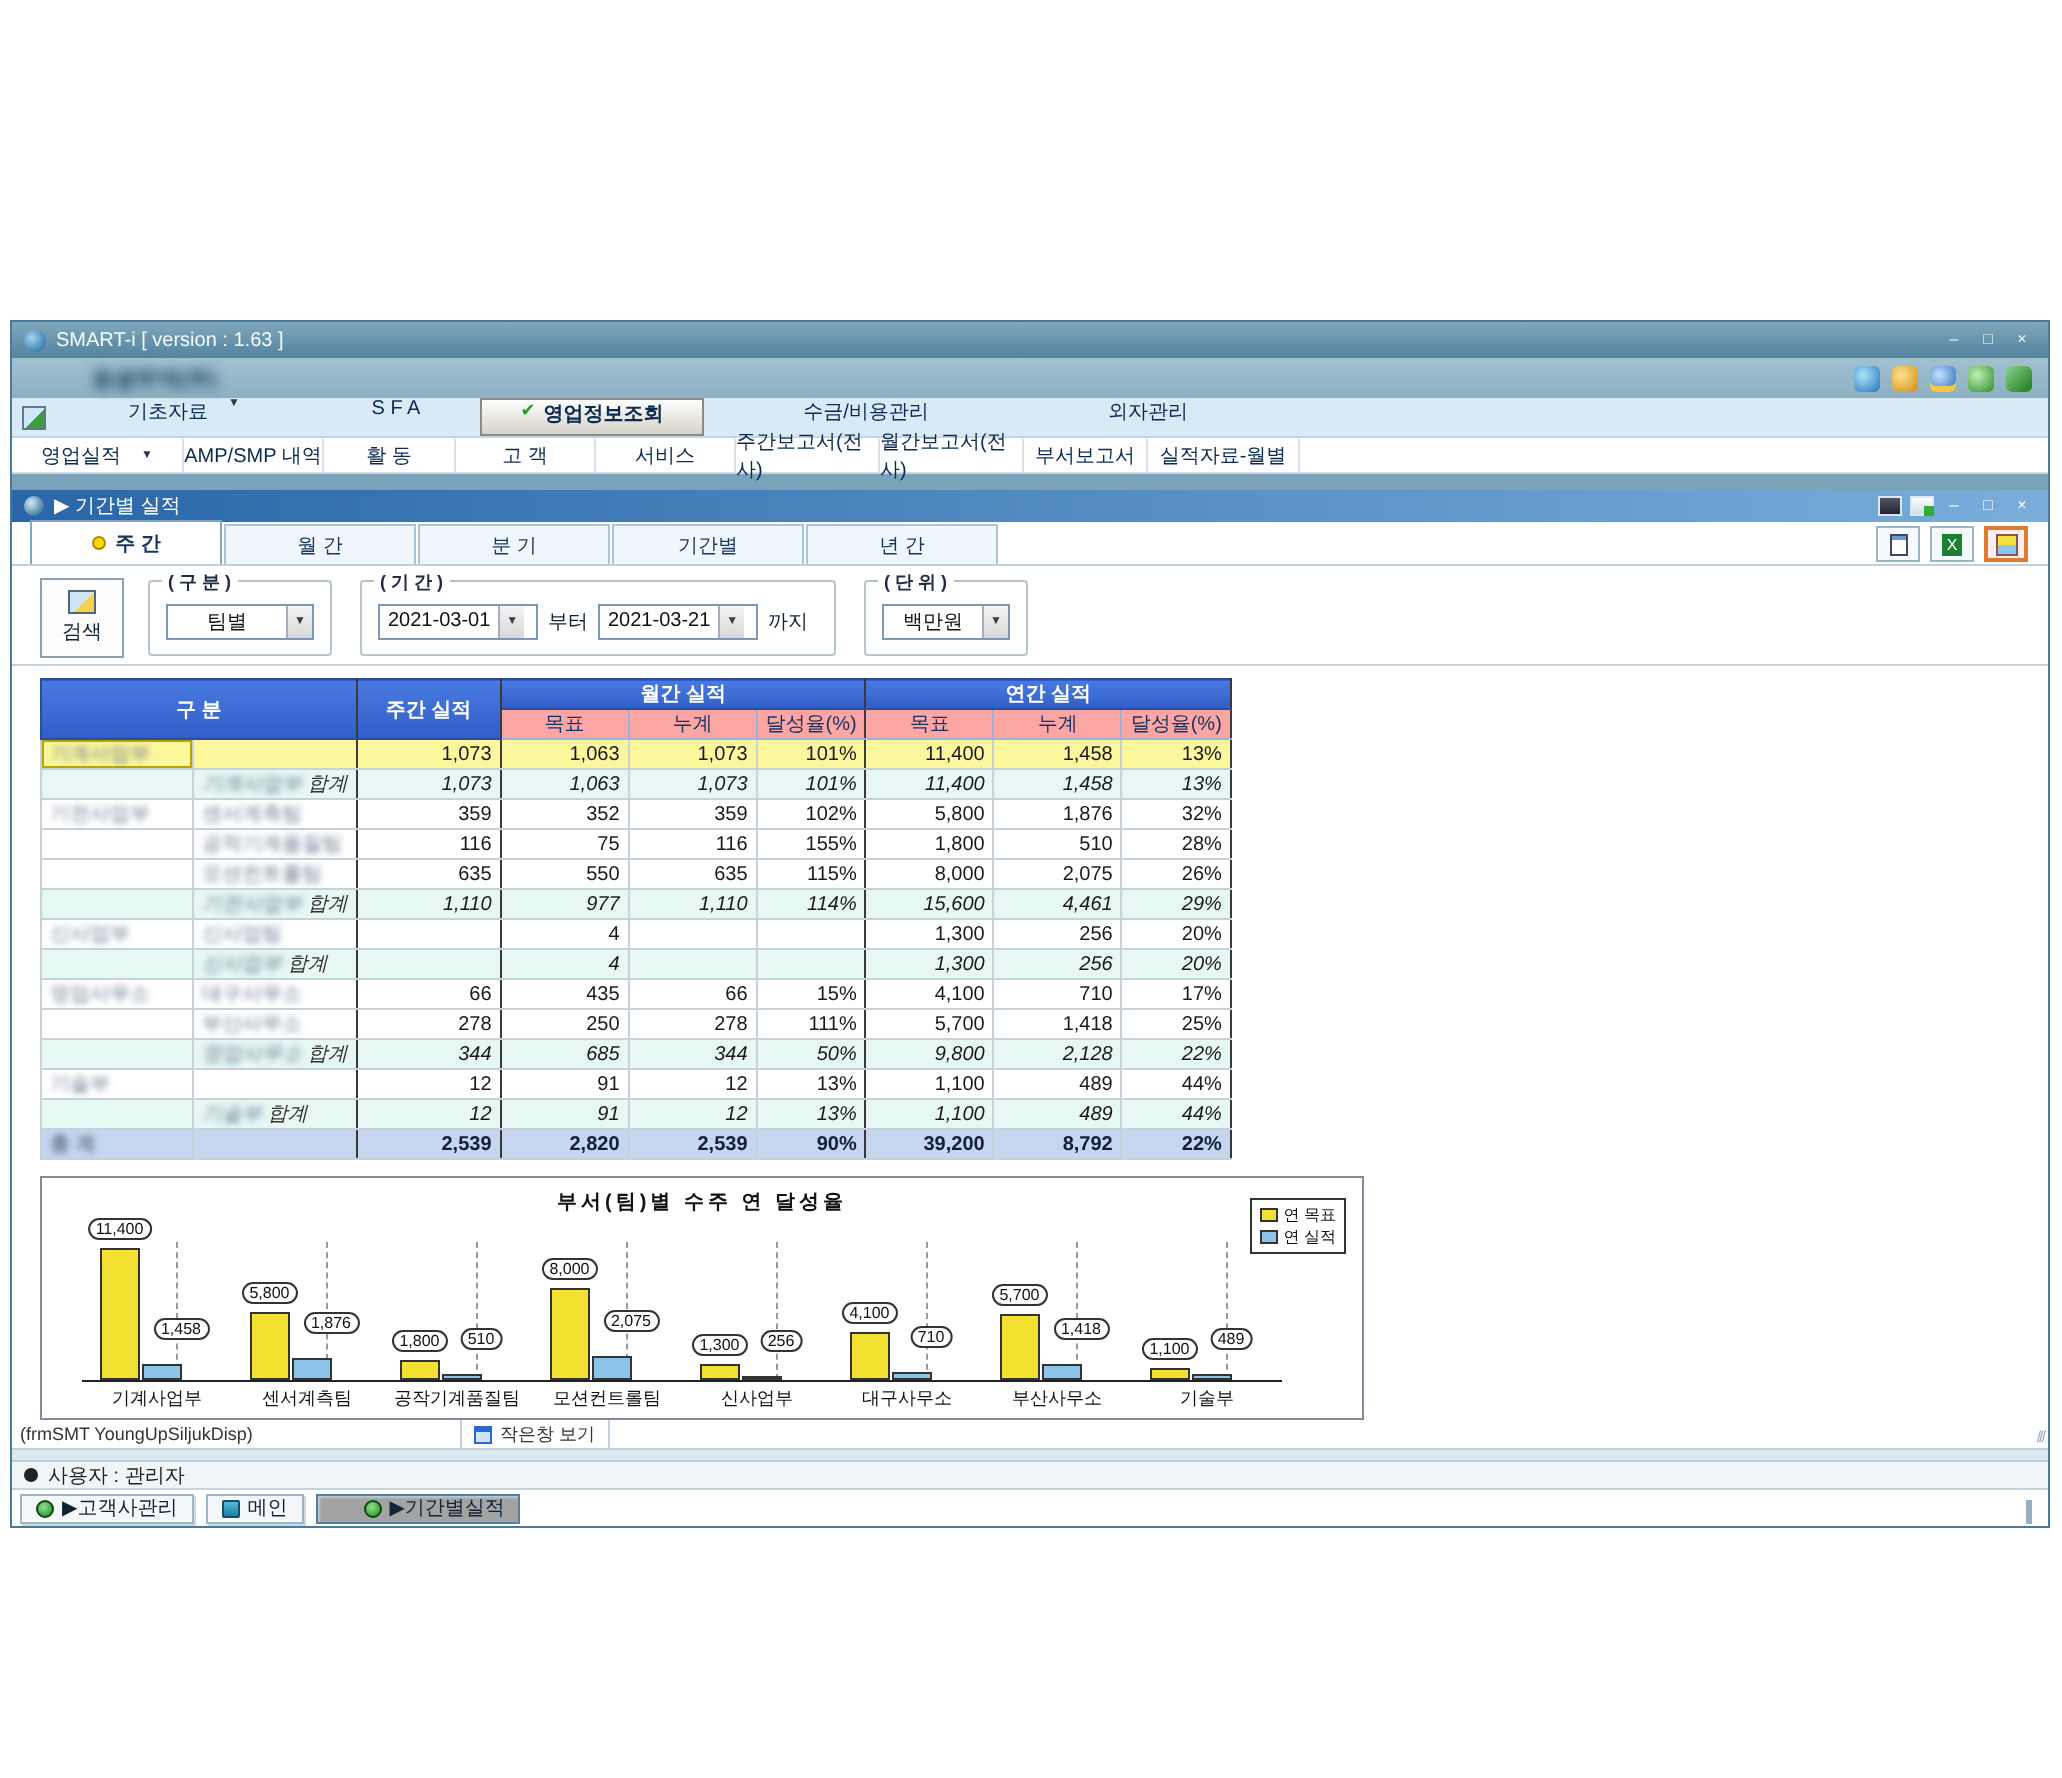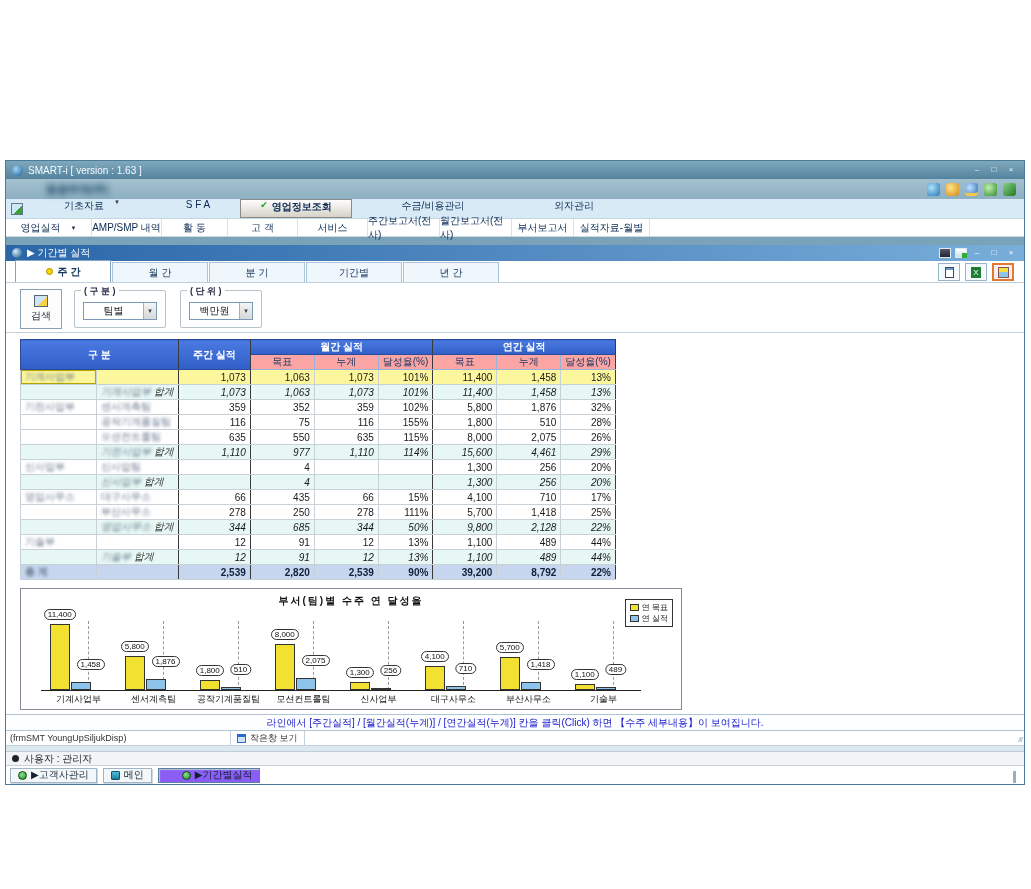--- a/index.html
+++ b/index.html
@@ -108,21 +108,21 @@
   .statusbar { height:15px; display:flex; align-items:center; font-size:9px; color:#333; border-bottom:1px solid #c4d0da; background:#fff; position:relative; }
   .statusbar .cell1 { width:225px; padding-left:4px; border-right:1px solid #c4d0da; height:100%; display:flex; align-items:center; }
   .statusbar .cell2 { padding:0 6px; display:flex; align-items:center; height:100%; border-right:1px solid #c4d0da; }
   .ico-smallwin { width:9px; height:9px; border:1px solid #2a6ad0; background:#cfe4fa; box-shadow:inset 0 2px 0 #2a6ad0; margin-right:4px; }
   .grip { position:absolute; right:2px; bottom:1px; font-size:8px; color:#9ab; letter-spacing:-1px; }
   .lowband { height:6px; background:#dce8f0; border-bottom:1px solid #c0ccd4; }
   .userline { height:14px; background:#f2f5f7; display:flex; align-items:center; font-size:10px; color:#222; padding-left:6px; border-bottom:1px solid #c8d4dc; }
   .userline .dot { width:7px; height:7px; border-radius:50%; background:#222; margin-right:5px; }
   .taskbar { height:18px; background:#fff; display:flex; align-items:center; padding-left:4px; }
   .taskbtn { display:flex; align-items:center; height:15px; border:1px solid #9fb4c4; background:#f4f7f9; font-size:10px; color:#123; padding:0 7px; margin-right:6px; box-shadow:1px 1px 0 #cdd8e0; }
-  .taskbtn.active { background:#8b5cf6; border:1px solid #5a80a0; box-shadow:inset 1px 1px 1px #b8c8d4;padding-left:23px; }
+  .taskbtn.active { background:#a3a3a3; border:1px solid #5a80a0; box-shadow:inset 1px 1px 1px #b8c8d4;padding-left:23px; }
   .tb-ico { width:9px; height:9px; border-radius:50%; background:radial-gradient(circle at 40% 35%,#8ee08e,#1f8a1f); border:1px solid #0a4a0a; margin-right:4px; }
   .tb-ico.square { border-radius:1px; background:linear-gradient(#4ec0d8,#1f7ea0); border:1px solid #14506a; }
 </style>
 </head>
 <body>
 
 <div class="app">
 
   <div class="titlebar">
     <span class="app-icon"></span>
@@ -245,20 +245,33 @@
     <div class="search-btn">
       <span class="ico"></span>
       <span>검색</span>
     </div>
     <div class="groupbox">
       <span class="glabel">( 구 분 )</span>
       <div class="combo" style="width:74px">
         <span class="val" style="flex:1;text-align:center">팀별</span>
         <span class="arr">▼</span>
       </div>
+    </div>
+    <div class="groupbox">
+      <span class="glabel">( 기 간 )</span>
+      <div class="combo" style="width:80px">
+        <span class="val">2021-03-01</span>
+        <span class="arr">▼</span>
+      </div>
+      <span class="gap-word">부터</span>
+      <div class="combo" style="width:80px">
+        <span class="val">2021-03-21</span>
+        <span class="arr">▼</span>
+      </div>
+      <span class="gap-word">까지</span>
     </div>
     <div class="groupbox">
       <span class="glabel">( 단 위 )</span>
       <div class="combo" style="width:64px">
         <span class="val" style="flex:1;text-align:center">백만원</span>
         <span class="arr">▼</span>
       </div>
     </div>
   </div>
 
@@ -525,23 +538,20 @@
         <div class="xl">센서계측팀</div>
         <div class="xl">공작기계품질팀</div>
         <div class="xl">모션컨트롤팀</div>
         <div class="xl">신사업부</div>
         <div class="xl">대구사무소</div>
         <div class="xl">부산사무소</div>
         <div class="xl">기술부</div>
       </div>
   </div>
 
-  <div class="instruction">
-    <span>라인에서 [주간실적] / [월간실적(누계)] / [연간실적(누계)] 칸을 클릭(Click) 하면 【수주 세부내용】이 보여집니다.</span>
-  </div>
   <div class="statusbar">
     <div class="cell1">(frmSMT YoungUpSiljukDisp)</div>
     <div class="cell2">
       <span class="ico-smallwin"></span>
       <span>작은창 보기</span>
     </div>
     <span class="grip">///</span>
   </div>
   <div class="lowband"></div>
   <div class="userline">

